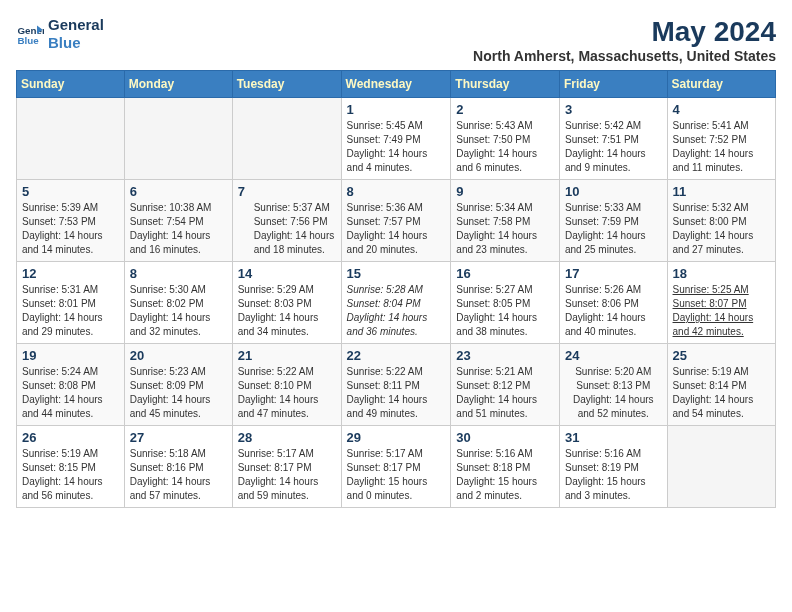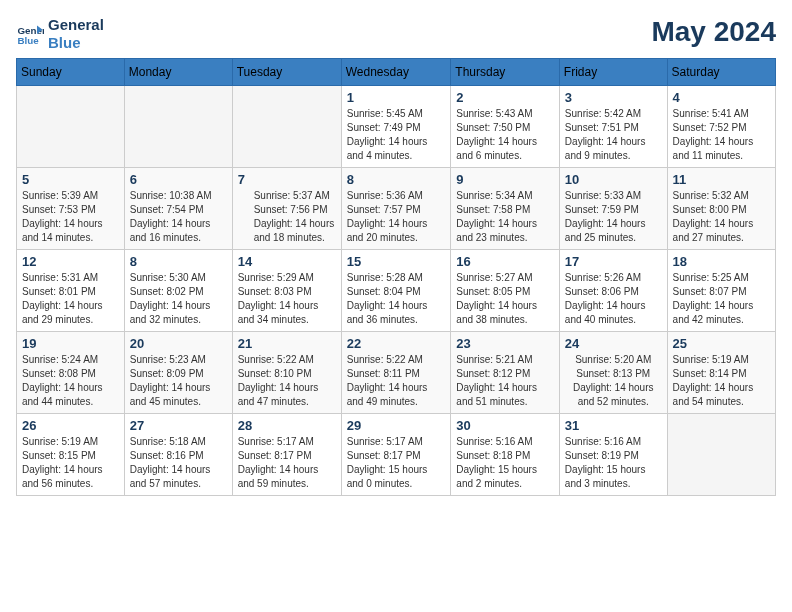--- a/index.html
+++ b/index.html
@@ -38,23 +38,23 @@
       color: #333;
       font-weight: bold;
     }
     .calendar-table {
       width: 100%;
       border-collapse: collapse;
       border: 1px solid #ccc;
     }
     .calendar-table th {
       background-color: #3a7fc1;
-      color: #000000;
+      color: #fef9c3;
       font-size: 12px;
-      font-weight: normal;
+      font-weight: bold;
       padding: 6px 4px;
       text-align: left;
       border: 1px solid #2a6aaa;
     }
     .calendar-table td {
       border: 1px solid #ccc;
       vertical-align: top;
       padding: 4px 5px;
       font-size: 10.5px;
       color: #222;
@@ -91,20 +91,21 @@
       <text x="2" y="34" font-size="14" font-weight="bold" fill="#3a7fc1">Blue</text>
       <polygon points="30,8 38,14 30,20" fill="#3a7fc1"></polygon>
     </svg>
     <div style="line-height:1.2;">
       <div style="font-size:15px;font-weight:bold;color:#1a3a5c;">General</div>
       <div style="font-size:15px;font-weight:bold;color:#3a7fc1;">Blue</div>
     </div>
   </div>
   <div class="title-area">
     <div class="calendar-title">May 2024</div>
+    <div class="calendar-subtitle">North Amherst, Massachusetts, United States</div>
   </div>
 </div>
 
 <table class="calendar-table">
   <thead>
     <tr>
     <th>Sunday</th>
         <th>Monday</th>
         <th>Tuesday</th>
         <th>Wednesday</th>
@@ -215,42 +216,42 @@
         </td>
         <td>
           <span class="day-number">14</span>
           <div class="day-info" style="white-space: pre-line;">Sunrise: 5:29 AM
 Sunset: 8:03 PM
 Daylight: 14 hours
 and 34 minutes.</div>
         </td>
         <td>
           <span class="day-number">15</span>
-          <div class="day-info" style="white-space: pre-line;">Sunrise: 5:28 AM
+          <div class="day-info" style="white-space: pre-line; font-style: italic;">Sunrise: 5:28 AM
 Sunset: 8:04 PM
 Daylight: 14 hours
 and 36 minutes.</div>
         </td>
         <td>
           <span class="day-number">16</span>
           <div class="day-info" style="white-space: pre-line;">Sunrise: 5:27 AM
 Sunset: 8:05 PM
 Daylight: 14 hours
 and 38 minutes.</div>
         </td>
         <td>
           <span class="day-number">17</span>
           <div class="day-info" style="white-space: pre-line;">Sunrise: 5:26 AM
 Sunset: 8:06 PM
 Daylight: 14 hours
 and 40 minutes.</div>
         </td>
         <td>
           <span class="day-number">18</span>
-          <div class="day-info" style="white-space: pre-line;">Sunrise: 5:25 AM
+          <div class="day-info" style="white-space: pre-line; text-decoration: underline;">Sunrise: 5:25 AM
 Sunset: 8:07 PM
 Daylight: 14 hours
 and 42 minutes.</div>
         </td>
       </tr>
       <tr>
         <td>
           <span class="day-number">19</span>
           <div class="day-info" style="white-space: pre-line;">Sunrise: 5:24 AM
 Sunset: 8:08 PM

